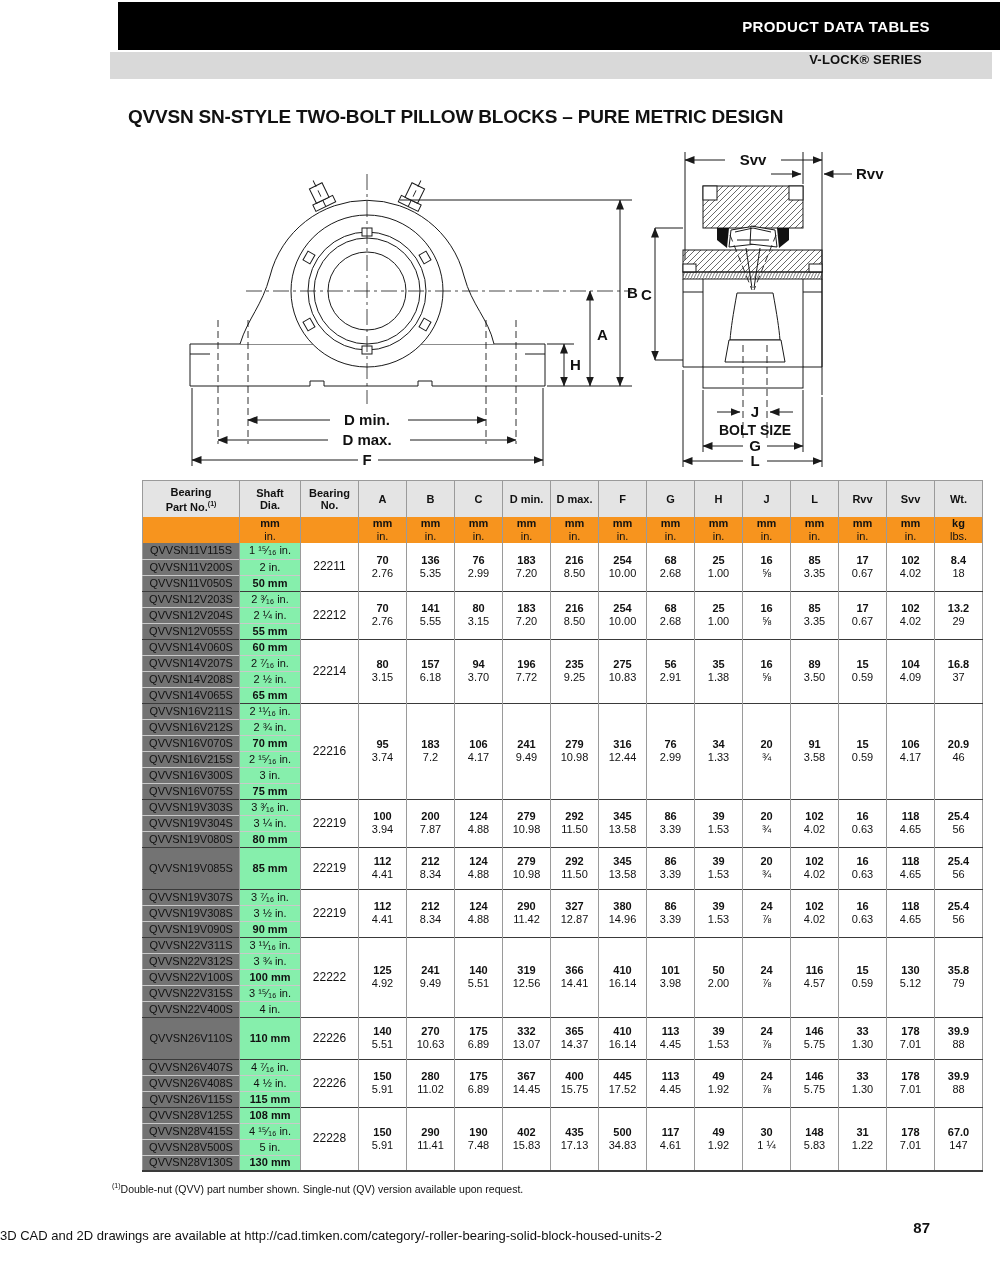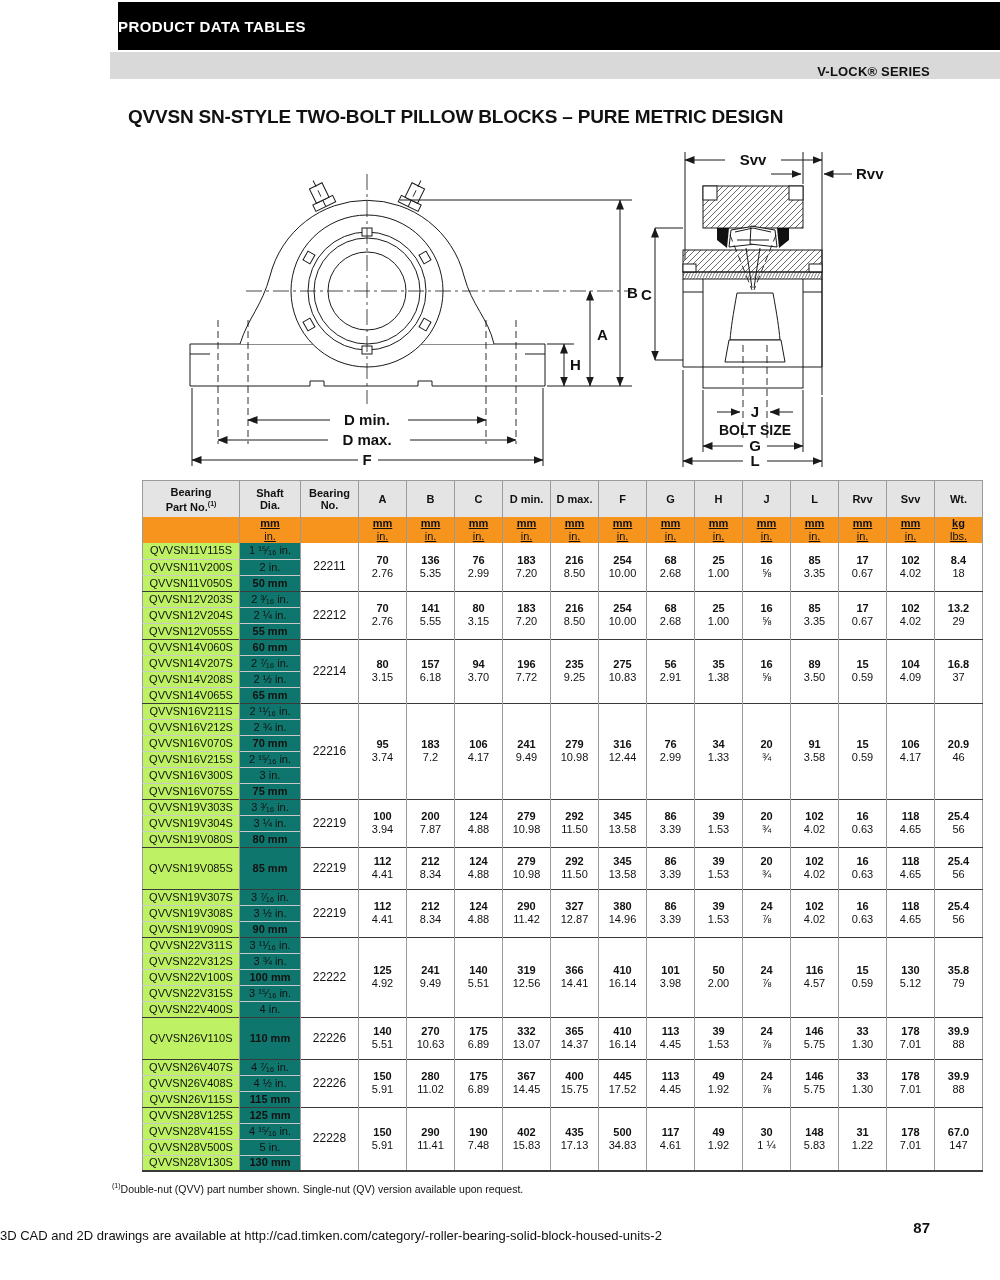--- a/index.html
+++ b/index.html
@@ -2,52 +2,52 @@
 <html><head>
 <meta charset="utf-8">
 <style>
   html,body{margin:0;padding:0;}
   body{
     width:1000px;height:1280px;position:relative;background:#fff;overflow:hidden;
     font-family:"Liberation Sans","DejaVu Sans",sans-serif;color:#111;
   }
   
   .bar-black{position:absolute;top:2px;left:118px;right:0;height:48px;background:#000;
-    display:flex;align-items:center;padding-right:70px;box-sizing:border-box;}
+    display:flex;align-items:center;justify-content:flex-end;padding-right:70px;box-sizing:border-box;}
   .bar-black span{color:#fff;font-weight:bold;font-size:15px;letter-spacing:.4px;}
-  .bar-gray{position:absolute;top:52px;left:110px;right:0;height:27px;background:#d9d9d9;
-    display:flex;align-items:flex-end;justify-content:flex-end;padding-right:70px;box-sizing:border-box;}
+  .bar-gray{position:absolute;top:52px;left:110px;right:8px;height:27px;background:#d9d9d9;
+    display:flex;align-items:flex-start;justify-content:flex-end;padding-right:70px;box-sizing:border-box;}
   .bar-gray span{color:#111;font-weight:bold;font-size:13px;letter-spacing:.2px;}
   .page-title{position:absolute;top:106px;left:128px;font-size:19px;font-weight:bold;letter-spacing:-.2px;}
 
   
   .svg-abs{position:absolute;}
   svg text{font-family:"Liberation Sans","DejaVu Sans",sans-serif;font-size:15px;font-weight:bold;fill:#111;}
   svg .thin{stroke:#1a1a1a;stroke-width:1;fill:none;}
   svg .thinW{stroke:#1a1a1a;stroke-width:1;fill:#fff;}
   svg .dash{stroke:#1a1a1a;stroke-width:.9;fill:none;stroke-dasharray:7 4;}
   svg .cline{stroke:#1a1a1a;stroke-width:.8;fill:none;stroke-dasharray:16 4 3 4;}
   svg .dim{stroke:#1a1a1a;stroke-width:1;fill:none;}
 
   
   table.data{position:absolute;left:110px;top:480px;width:840px;border-collapse:collapse;table-layout:fixed;
     border:1px solid #9a9a9a;border-bottom:2px solid #3a3a3a;border-top:1px solid #9a9a9a;margin-left:32px;}
   table.data th,table.data td{border-left:1px solid #9a9a9a;padding:0;margin:0;}
   table.data th:first-child,table.data td:first-child{border-left:none;}
   tr.hrow1 th{background:#e4e4e4;height:36px;font-size:11px;font-weight:bold;line-height:12px;
     text-align:center;vertical-align:middle;}
   tr.hrow1 th sup{font-size:7px;}
-  tr.hrow2 th{background:#f7941e;height:16px;font-size:11px;vertical-align:middle;line-height:13px;text-decoration:underline;}
+  tr.hrow2 th{background:#f7941e;height:16px;font-size:11px;vertical-align:middle;line-height:13px;}
   tr.hrow2 .mm{font-weight:bold;}
   tr.hrow2 .in{font-weight:normal;}
   tbody tr{height:16px;}
   tbody tr.tall{height:42px;}
   tbody td{font-size:11px;text-align:center;vertical-align:middle;line-height:13px;}
-  td.part{background:#bef264;}
-  td.shaft{background:#0f766e;}
+  td.part{background:#737373;}
+  td.shaft{background:#86efac;}
   td.shaft.metric{font-weight:bold;}
   td.bearing{font-size:12px;}
   td.data .mm{font-weight:bold;}
   td.data .in{font-weight:normal;}
   tbody td.part,tbody td.shaft{border-top:1px solid #c9c9c9;}
   tbody tr.group-start td{border-top:1px solid #3a3a3a;}
   tbody tr:first-child td{border-top:none;}
 
   .footnote{position:absolute;left:112px;top:1182px;font-size:10.5px;}
   .footnote sup{font-size:7px;}
@@ -1035,21 +1035,21 @@
       <tr>
         <td class="part">QVVSN26V408S</td>
         <td class="shaft">4 ½ in.</td>
       </tr>
       <tr>
         <td class="part">QVVSN26V115S</td>
         <td class="shaft metric">115 mm</td>
       </tr>
       <tr class="group-start">
         <td class="part">QVVSN28V125S</td>
-        <td class="shaft metric">125 mm</td>
+        <td class="shaft metric">108 mm</td>
         <td class="bearing" rowspan="4">22228</td>
         <td class="data" rowspan="4">
           <div class="mm">150</div>
           <div class="in">5.91</div>
         </td>
         <td class="data" rowspan="4">
           <div class="mm">290</div>
           <div class="in">11.41</div>
         </td>
         <td class="data" rowspan="4">

